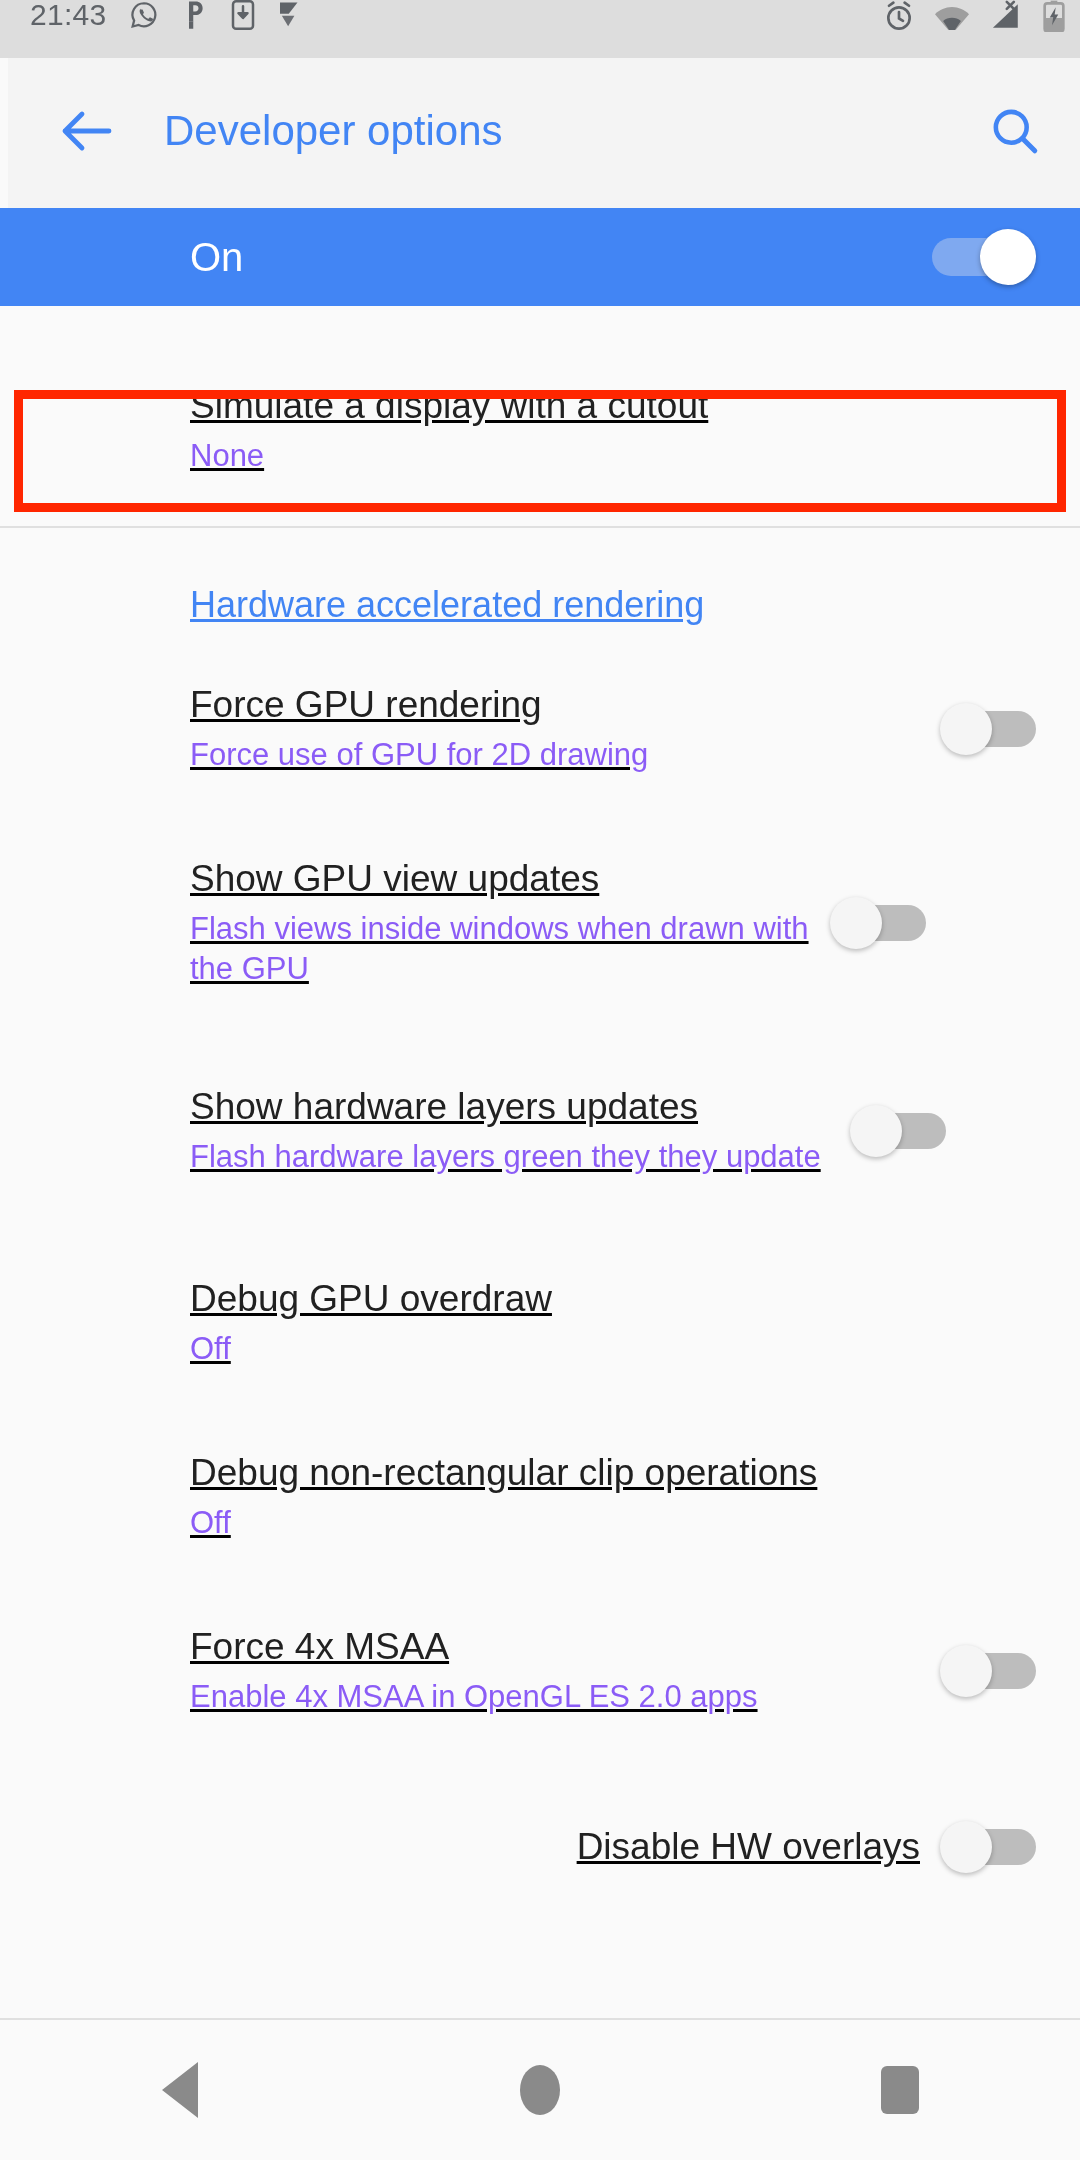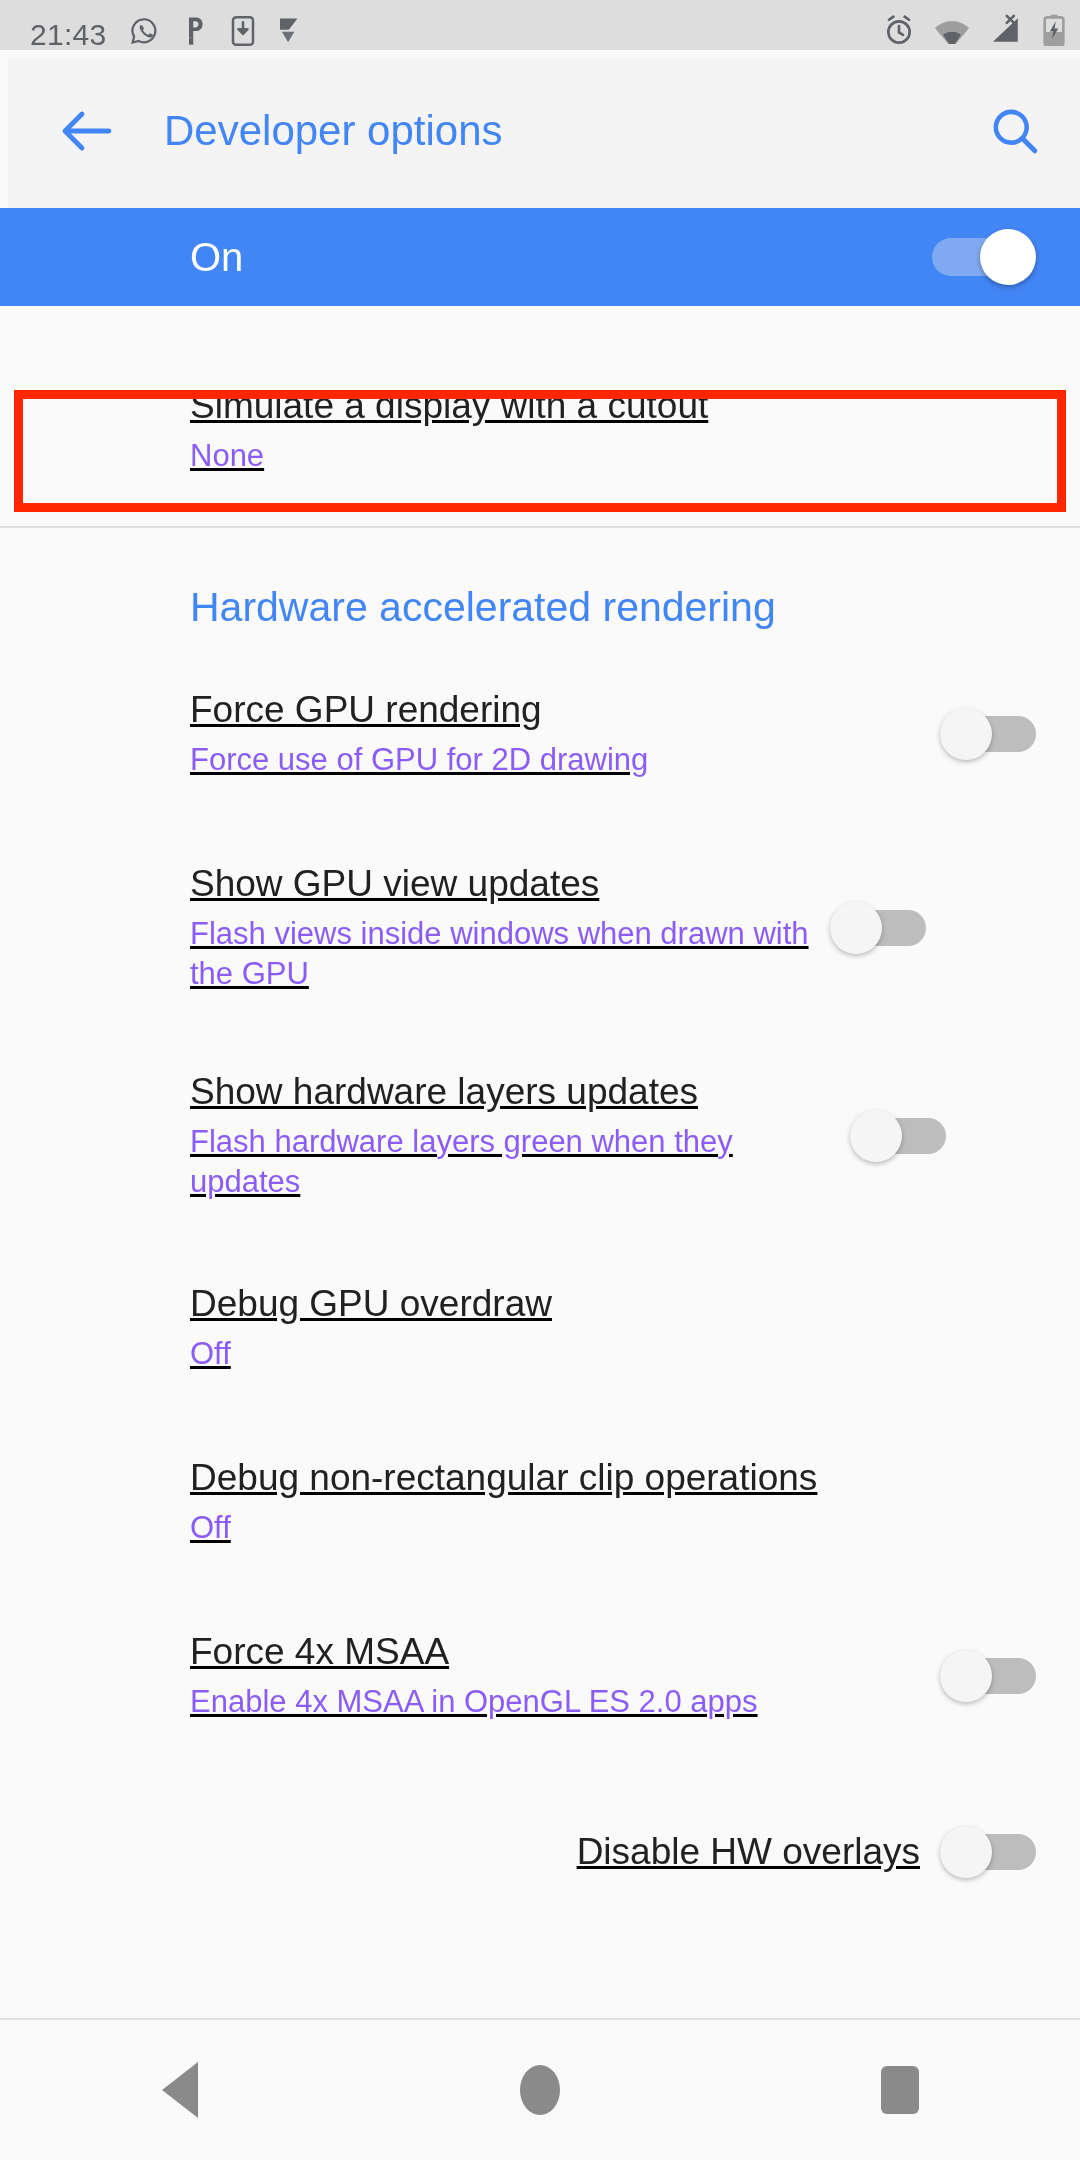--- a/index.html
+++ b/index.html
@@ -17,24 +17,24 @@
     width: 1080px;
     height: 2160px;
     background: #fafafa;
   }
 
   
   .status-bar {
     position: absolute;
     top: 0; left: 0;
     width: 1080px;
-    height: 50px;
+    height: 58px;
     background: #dddddd;
     display: flex;
-    align-items: flex-end;
+    align-items: flex-start;
     padding: 0 15px 0 30px;
   }
   .status-clock {
     font-size: 30px;
     color: #5f6368;
     letter-spacing: 0.3px;
     line-height: 1;
   }
   .status-left-icons {
     display: flex;
@@ -170,23 +170,24 @@
   }
 
   .divider {
     width: 1080px;
     height: 2px;
     background: #e0e0e0;
   }
 
   .section-header {
     padding: 0 44px 0 190px;
-    font-size: 41px;
+    font-size: 36px;
     color: #4285f4;
     font-weight: normal;
+    text-decoration: underline;
   }
 
   
   .highlight-wrap {
     position: relative;
     padding: 0;
   }
   .highlight-box {
     position: absolute;
     border: 9px solid #ff2600;
@@ -358,21 +359,21 @@
       </div>
       <div class="sw-off">
         <div class="track"></div>
         <div class="knob"></div>
       </div>
     </div>
 
     <div class="row" style="min-height:186px; margin-top:22px;">
       <div class="row-text" style="max-width:660px;">
         <div class="row-title">Show hardware layers updates</div>
-        <div class="row-sub">Flash hardware layers green when they updates</div>
+        <div class="row-sub">Flash hardware layers green they they update</div>
       </div>
       <div class="sw-off">
         <div class="track"></div>
         <div class="knob"></div>
       </div>
     </div>
 
     <div class="row" style="min-height:146px; margin-top:26px;">
       <div class="row-text">
         <div class="row-title">Debug GPU overdraw</div>

